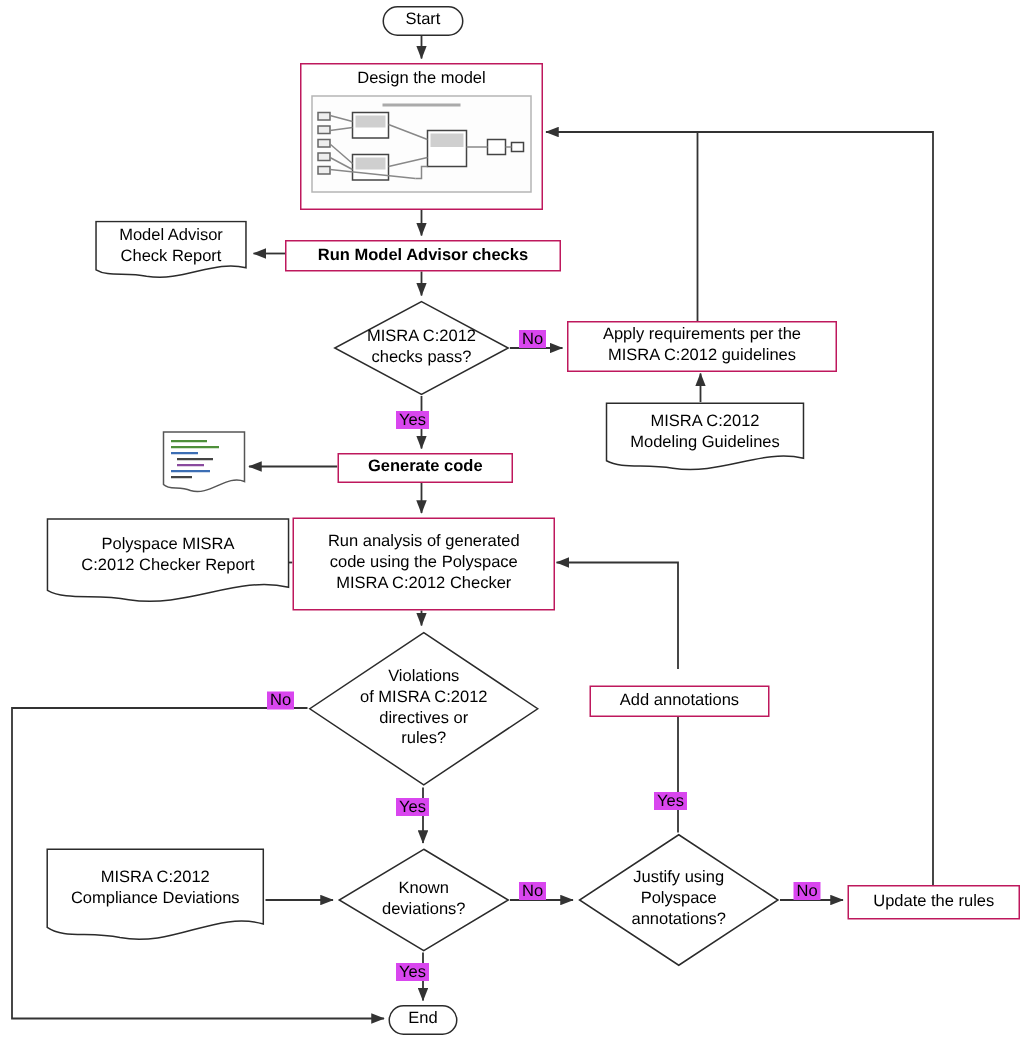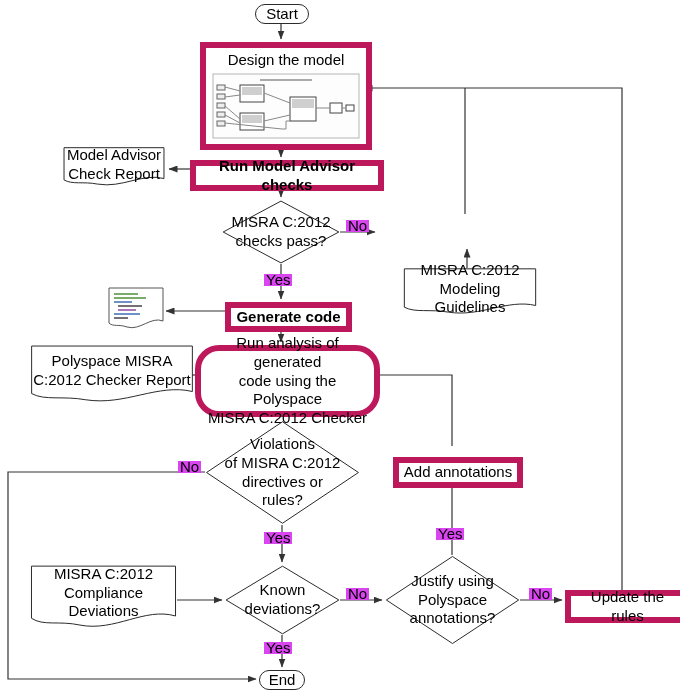--- a/index.html
+++ b/index.html
@@ -1,23 +1,23 @@
 <!DOCTYPE html>
 <html><head>
 <meta charset="utf-8">
 <style>
   html,body{margin:0;padding:0;background:#fff;}
   #canvas{
     position:relative;width:680px;height:695px;background:#ffffff;
-    font-family:"Liberation Sans", sans-serif;font-size:15px;color:#000;
+    font-family:"Liberation Sans", sans-serif;font-size:11px;color:#000;
     overflow:hidden;
   }
   #edges{position:absolute;left:0;top:0;width:680px;height:695px;z-index:1;pointer-events:none;}
   .node{position:absolute;z-index:2;display:flex;align-items:center;justify-content:center;text-align:center;line-height:1.25;}
-  .rect{border:6px solid #be185d;background:#fff;}
+  .rect{border:1px solid #be185d;background:#fff;}
   .term{border:1px solid #2b2b2b;background:#fff;border-radius:10px;}
   .shape-node{background:transparent;}
   .shape-node svg.shape{position:absolute;left:0;top:0;width:100%;height:100%;}
   .lbl{white-space:pre-line;position:relative;z-index:2;padding:0 3px;}
   .edge-label{position:absolute;z-index:3;background:#d946ef;padding:0 2px;line-height:12px;}
   .design-box{flex-direction:column;justify-content:flex-start;padding-top:3px;}
   .thumb{margin-top:3px;}
 </style>
 </head>
 <body>
@@ -111,20 +111,24 @@
   </div>
 
   <div class="node shape-node" style="left:222px;top:200px;width:118px;height:64px;">
     <svg class="shape" viewBox="0 0 100 60" preserveAspectRatio="none">
       <polygon points="50,1 99,30 50,59 1,30" fill="#fff" stroke="#2b2b2b" vector-effect="non-scaling-stroke"></polygon>
     </svg>
     <div class="lbl">MISRA C:2012
 checks pass?</div>
   </div>
 
+  <div class="node rect" style="left:378px;top:214px;width:178px;height:32px;">
+    <div class="lbl">Apply requirements per the
+MISRA C:2012 guidelines</div>
+  </div>
 
   <div class="node shape-node" style="left:403px;top:268px;width:134px;height:50px;">
     <svg class="shape" viewBox="0 0 100 60" preserveAspectRatio="none">
       <path d="M1,1 L99,1 L99,45 C 78,37 58,59 34,53 C 20,49 9,54 1,47 Z" fill="#fff" stroke="#2b2b2b" vector-effect="non-scaling-stroke"></path>
     </svg>
     <div class="lbl" style="margin-bottom:8px;">MISRA C:2012
 Modeling Guidelines</div>
   </div>
 
   <div class="node rect" style="left:225px;top:302px;width:115px;height:18px;font-weight:bold;">
@@ -147,21 +151,21 @@
   </div>
 
   <div class="node shape-node" style="left:30px;top:345px;width:164px;height:62px;">
     <svg class="shape" viewBox="0 0 100 60" preserveAspectRatio="none">
       <path d="M1,1 L99,1 L99,45 C 78,37 58,59 34,53 C 20,49 9,54 1,47 Z" fill="#fff" stroke="#2b2b2b" vector-effect="non-scaling-stroke"></path>
     </svg>
     <div class="lbl" style="margin-bottom:10px;">Polyspace MISRA
 C:2012 Checker Report</div>
   </div>
 
-  <div class="node rect" style="left:195px;top:345px;width:173px;height:60px;border-radius:24px;">
+  <div class="node rect" style="left:195px;top:345px;width:173px;height:60px;">
     <div class="lbl">Run analysis of generated
 code using the Polyspace
 MISRA C:2012 Checker</div>
   </div>
 
   <div class="node shape-node" style="left:205px;top:420px;width:155px;height:105px;">
     <svg class="shape" viewBox="0 0 100 60" preserveAspectRatio="none">
       <polygon points="50,1 99,30 50,59 1,30" fill="#fff" stroke="#2b2b2b" vector-effect="non-scaling-stroke"></polygon>
     </svg>
     <div class="lbl">Violations

